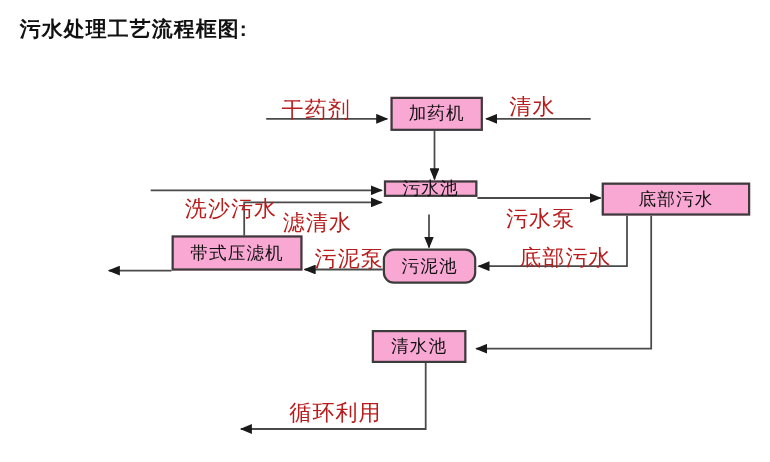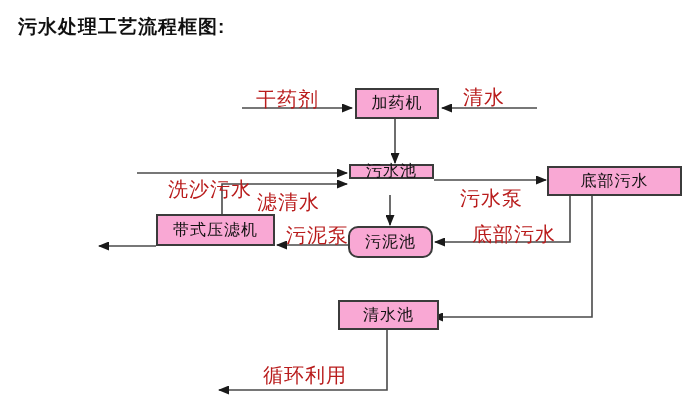--- a/index.html
+++ b/index.html
@@ -23,21 +23,21 @@
   .edge-label{
     position:absolute;font-size:20px;color:#b91c1c;letter-spacing:1px;
     white-space:nowrap;background:transparent;z-index:3;
   }
   
   #node-dosing-machine         {left:355px;top:88px; width:84px; height:31px;}
   #node-sewage-pool            {left:349px;top:164px;width:85px; height:15px;}
   #node-sewage-treatment-tower {left:547px;top:166px;width:135px;height:30px;}
   #node-sludge-pool            {left:348px;top:226px;width:85px; height:32px;border-radius:10px;}
   #node-belt-filter-press      {left:156px;top:214px;width:119px;height:32px;}
-  #node-clean-water-pool       {left:338px;top:300px;width:101px; height:30px;}
+  #node-clean-water-pool       {left:338px;top:300px;width:86px; height:30px;}
   
   #lab-dry-agent      {left:256px;top:86px;}
   #lab-clean-water    {left:463px;top:84px;}
   #lab-sand-sewage    {left:168px;top:152px;margin-top:24px;}
   #lab-filtered-water {left:257px;top:189px;text-align:right;}
   #lab-sewage-pump    {left:460px;top:149px;margin-top:36px;}
   #lab-sludge-pump    {left:286px;top:222px;}
   #lab-bottom-sewage  {left:472px;top:221px;}
   #lab-mud-cake-out   {left:18px; top:227px;}
   #lab-recycle        {left:263px;top:362px;}

